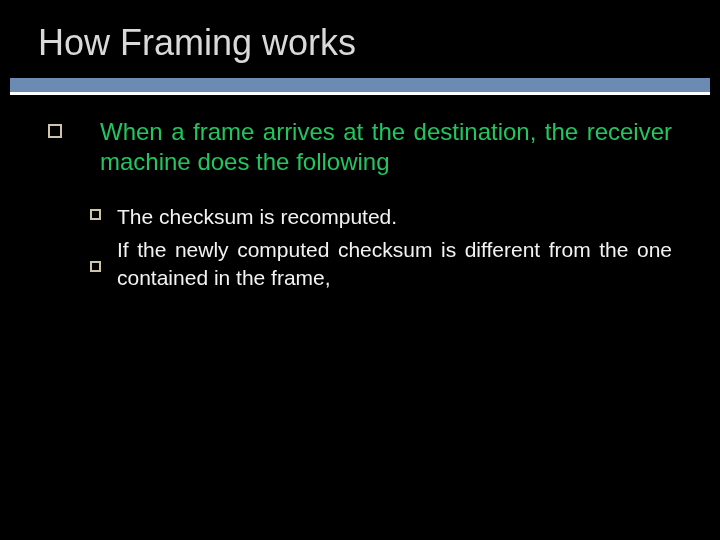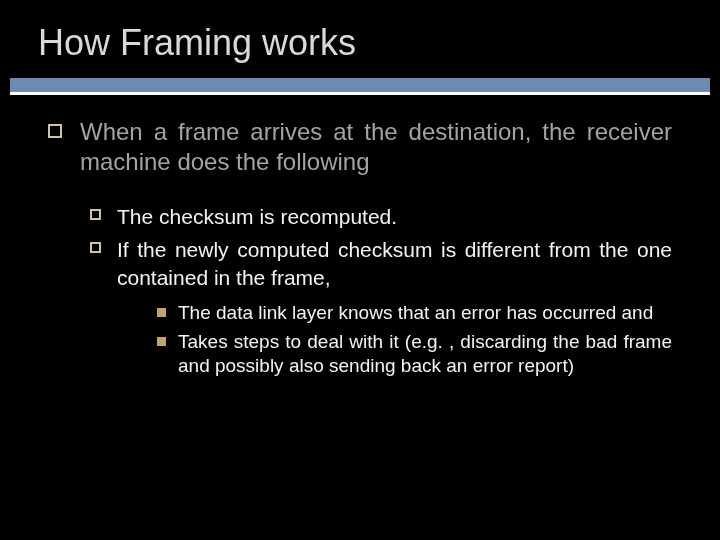--- a/index.html
+++ b/index.html
@@ -4,25 +4,25 @@
 <style>
   * { margin: 0; padding: 0; box-sizing: border-box; }
   html, body { width: 720px; height: 540px; background: #000; font-family: Arial, Helvetica, sans-serif; overflow: hidden; }
   .slide { width: 720px; height: 414px; background: #000; position: relative; }
   .title { color: #d9d9d9; font-size: 36px; font-weight: 400; padding: 22px 0 14px 38px; }
   .rule-blue { height: 14px; background: #6b8bb3; margin: 0 10px; }
   .rule-white { height: 3px; background: #fff; margin: 0 10px; margin-top: 0; }
   .content { padding: 22px 48px 0 48px; color: #e6e6e6; }
   .bullet-row { display: flex; }
   .b1-marker { width: 14px; height: 14px; border: 2px solid #d0c4a8; margin-top: 7px; flex: 0 0 auto; margin-right: 18px; }
-  .b1-text { font-size: 24px; line-height: 1.25; text-align: justify; color: #a3a3a3; }
+  .b1-text { font-size: 24px; line-height: 1.25; text-align: justify; color: #22c55e; margin-left: 20px; }
   .level2 { margin-top: 26px; margin-left: 42px; }
   .b2-marker { width: 11px; height: 11px; border: 2px solid #d0c4a8; margin-top: 6px; flex: 0 0 auto; margin-right: 16px; }
   .b2-text { font-size: 21px; line-height: 1.3; text-align: justify; color: #f2f2f2; }
-  .level2 .bullet-row + .bullet-row { margin-top: 6px; }
+  .level2 .bullet-row + .bullet-row { margin-top: 6px; align-items: center; }
   .level3 { margin-top: 10px; margin-left: 40px; }
   .b3-marker { width: 9px; height: 9px; background: #bfa574; margin-top: 7px; flex: 0 0 auto; margin-right: 12px; }
   .b3-text { font-size: 19px; line-height: 1.3; text-align: justify; color: #f2f2f2; }
   .level3 .bullet-row + .bullet-row { margin-top: 4px; }
 </style>
 </head>
 <body>
 
 <div class="slide">
   <div class="title">How Framing works</div>
@@ -41,30 +41,20 @@
       <div class="bullet-row">
         <div class="b2-marker"></div>
         <div class="b2-text">The checksum is recomputed.</div>
       </div>
 
       <div class="bullet-row">
         <div class="b2-marker"></div>
         <div style="flex:1">
           <div class="b2-text">If the newly computed checksum is different from the one contained in the frame,</div>
 
-          <div class="level3">
-            <div class="bullet-row">
-              <div class="b3-marker"></div>
-              <div class="b3-text">The data link layer knows that an error has occurred and</div>
-            </div>
-            <div class="bullet-row">
-              <div class="b3-marker"></div>
-              <div class="b3-text">Takes steps to deal with it (e.g. , discarding the bad frame and possibly also sending back an error report)</div>
-            </div>
-          </div>
 
         </div>
       </div>
 
     </div>
 
   </div>
 </div>
 
 </body></html>

